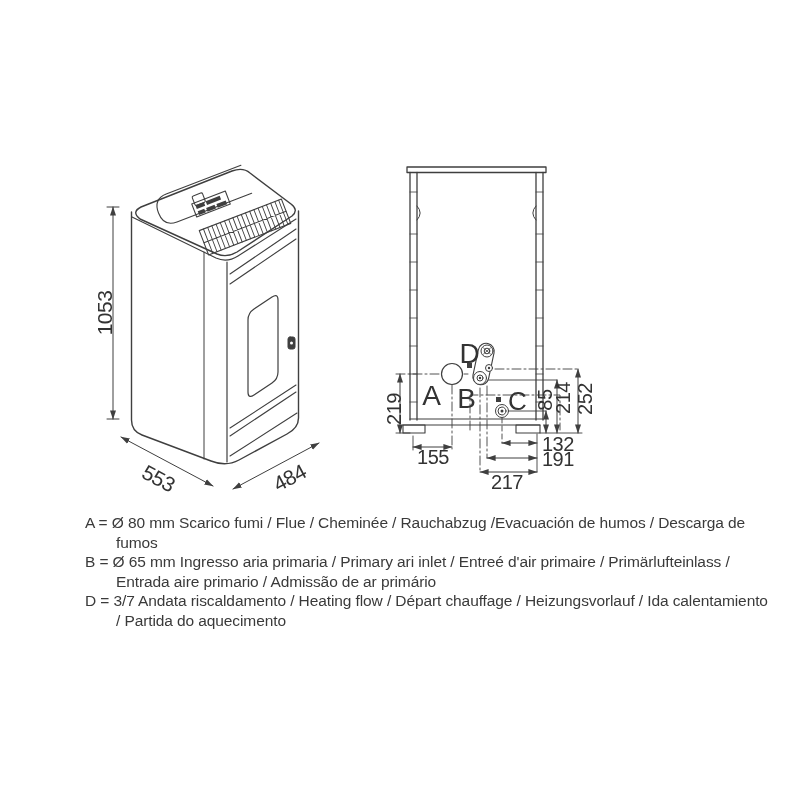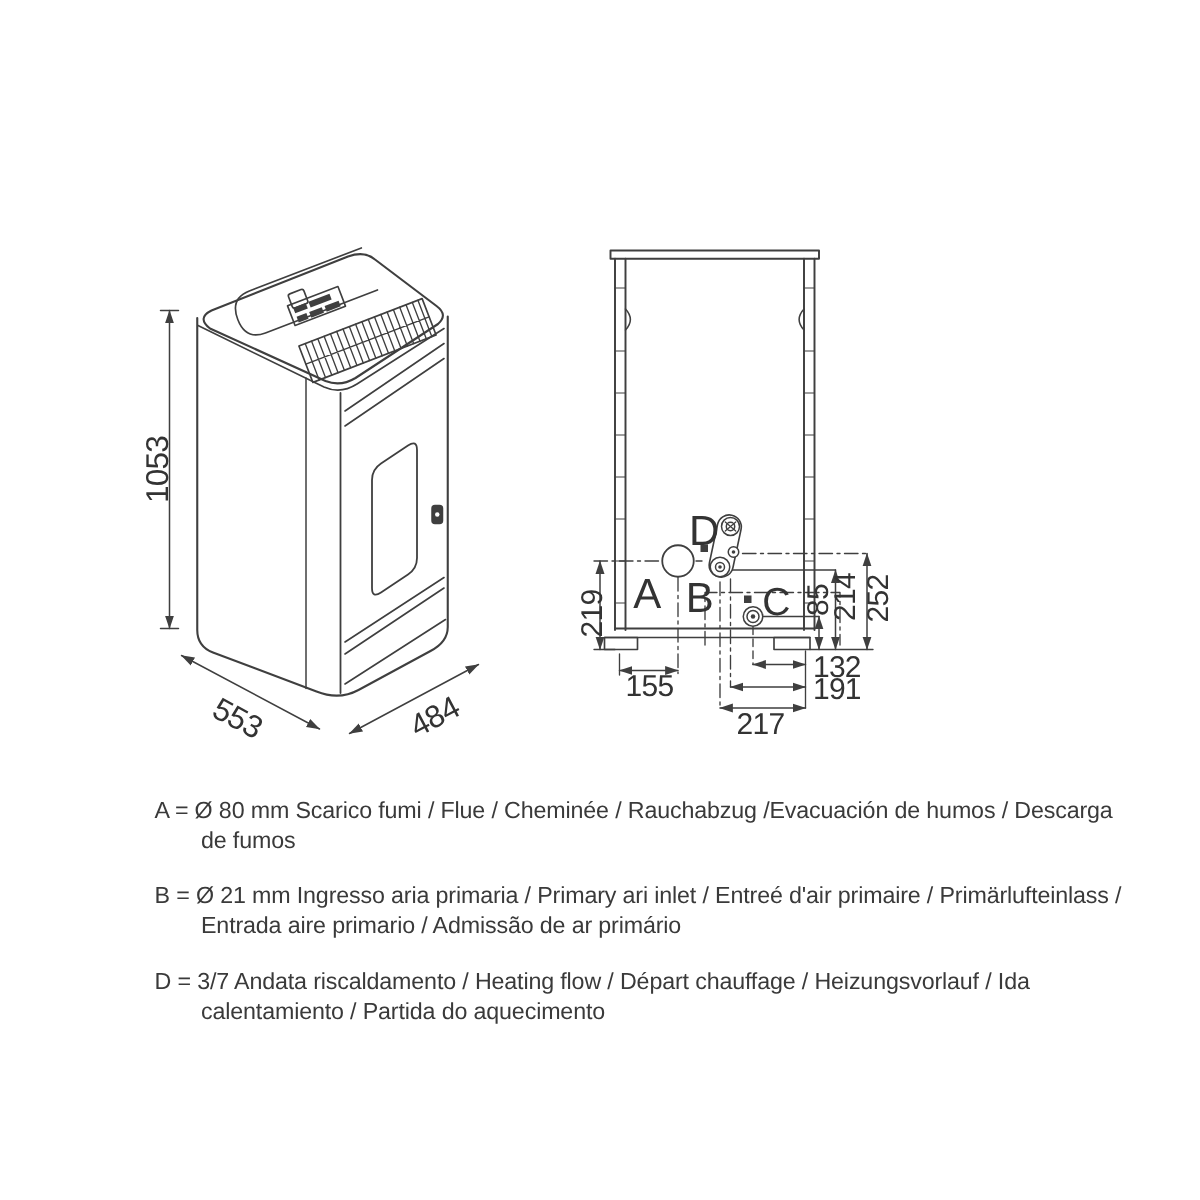--- a/index.html
+++ b/index.html
@@ -6,21 +6,21 @@
   .page{position:relative;width:800px;height:800px;background:#fff;overflow:hidden;
         font-family:"Liberation Sans",sans-serif;}
   svg{position:absolute;overflow:visible;}
   svg text{font-family:"Liberation Sans",sans-serif;fill:#333;}
   .dimtxt{font-size:20px;letter-spacing:-0.5px;}
   .dimtxt-big{font-size:21px;letter-spacing:-0.5px;}
   .lettertxt{font-size:28px;letter-spacing:-1px;}
   .lettertxt-sm{font-size:26px;letter-spacing:-1px;}
   .legend{position:absolute;left:85px;top:513px;width:684px;color:#3a3a3a;
           font-size:15.5px;line-height:19.5px;letter-spacing:-0.1px;}
-  .legend p{margin:18px;padding-left:31px;text-indent:-31px;}
+  .legend p{margin:0;padding-left:31px;text-indent:-31px;}
 </style>
 </head>
 <body>
 
 <div class="page">
 
   <svg style="left:80px;top:150px;" width="295" height="352" viewBox="80 150 295 352" stroke="#3f3f3f" fill="none" stroke-linecap="round" stroke-linejoin="round">
     <defs>
       <marker id="arr" markerWidth="10" markerHeight="8" refX="8.6" refY="4" orient="auto-start-reverse" markerUnits="userSpaceOnUse">
         <path d="M0,1 L9,4 L0,7 Z" fill="#3f3f3f" stroke="none"></path>
@@ -158,17 +158,17 @@
     <text class="dimtxt" x="552" y="400" text-anchor="middle" transform="rotate(-90 552 400)" stroke="none">85</text>
     <text class="dimtxt" x="570" y="398" text-anchor="middle" transform="rotate(-90 570 398)" stroke="none">214</text>
     <text class="dimtxt" x="592" y="399" text-anchor="middle" transform="rotate(-90 592 399)" stroke="none">252</text>
     <text class="dimtxt" x="542" y="451" stroke="none">132</text>
     <text class="dimtxt" x="542" y="466" stroke="none">191</text>
     <text class="dimtxt" x="507" y="489" text-anchor="middle" stroke="none">217</text>
   </svg>
 
   <div class="legend">
     <p>A = Ø 80 mm Scarico fumi / Flue / Cheminée / Rauchabzug /Evacuación de humos / Descarga de fumos</p>
-    <p>B = Ø 21 mm Ingresso aria primaria / Primary ari inlet / Entreé d'air primaire / Primärlufteinlass / Entrada aire primario / Admissão de ar primário</p>
+    <p>B = Ø 65 mm Ingresso aria primaria / Primary ari inlet / Entreé d'air primaire / Primärlufteinlass / Entrada aire primario / Admissão de ar primário</p>
     <p>D = 3/7 Andata riscaldamento / Heating flow / Départ chauffage / Heizungsvorlauf / Ida calentamiento / Partida do aquecimento</p>
   </div>
 
 </div>
 
 </body></html>

